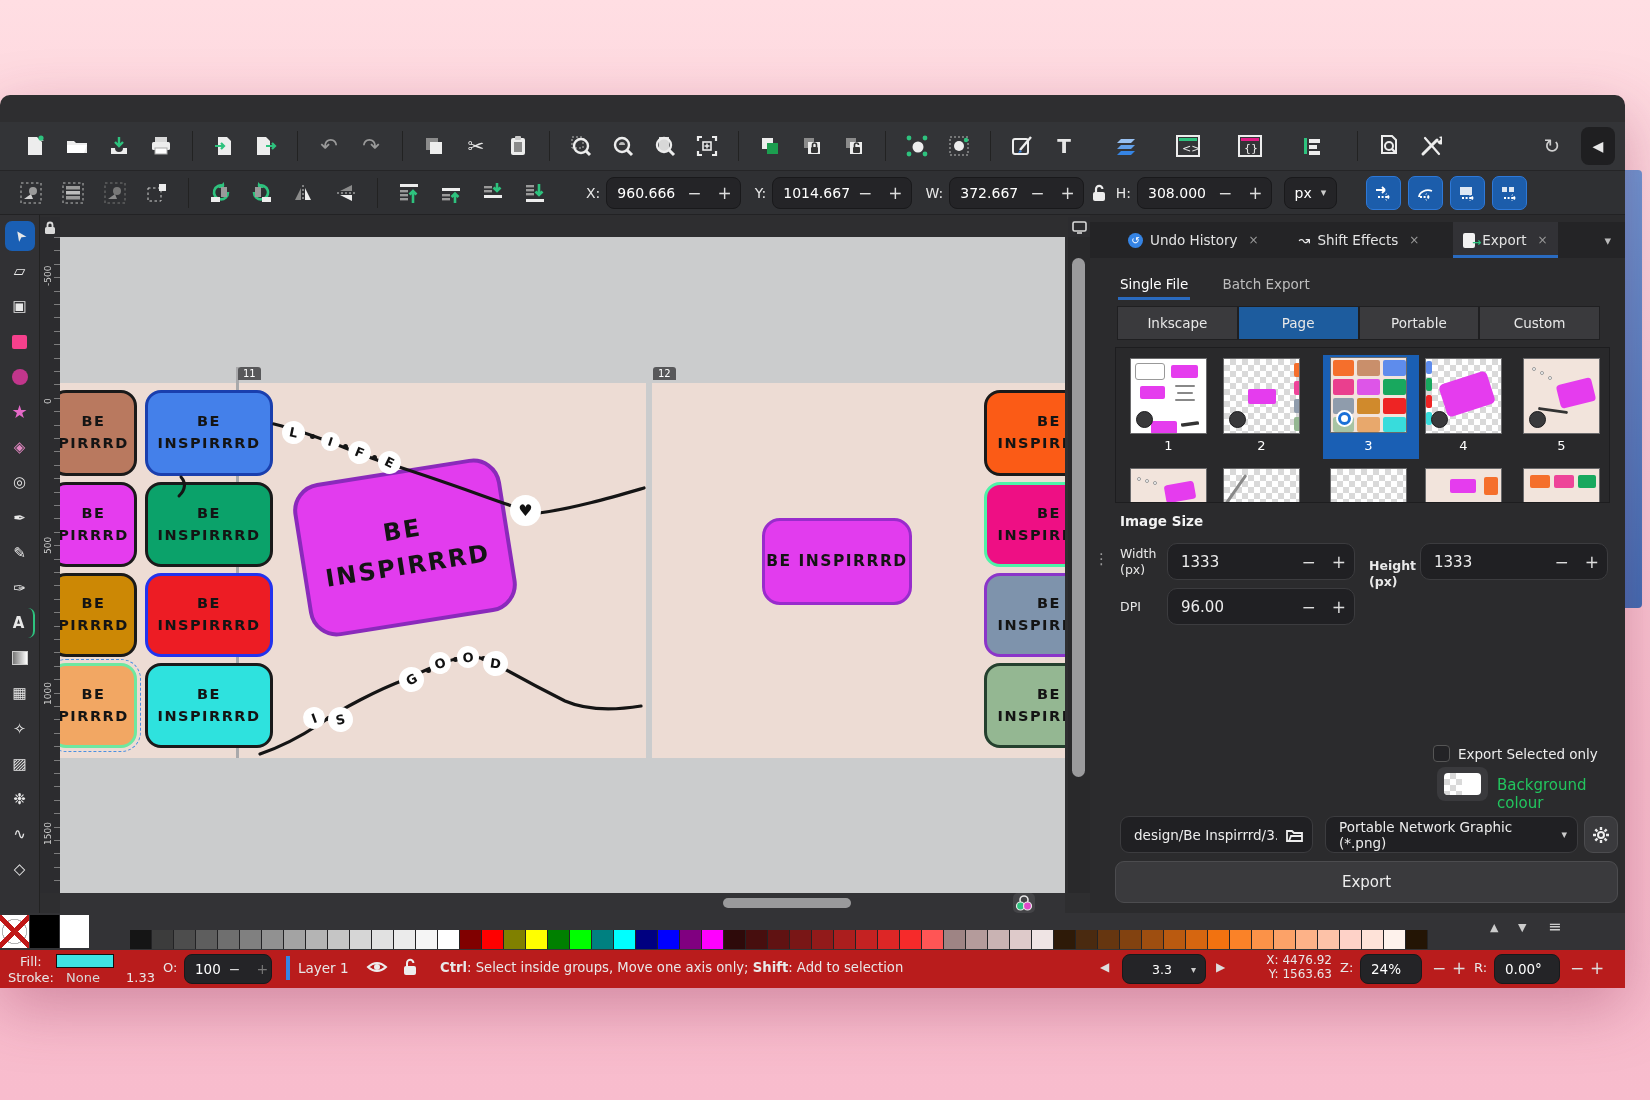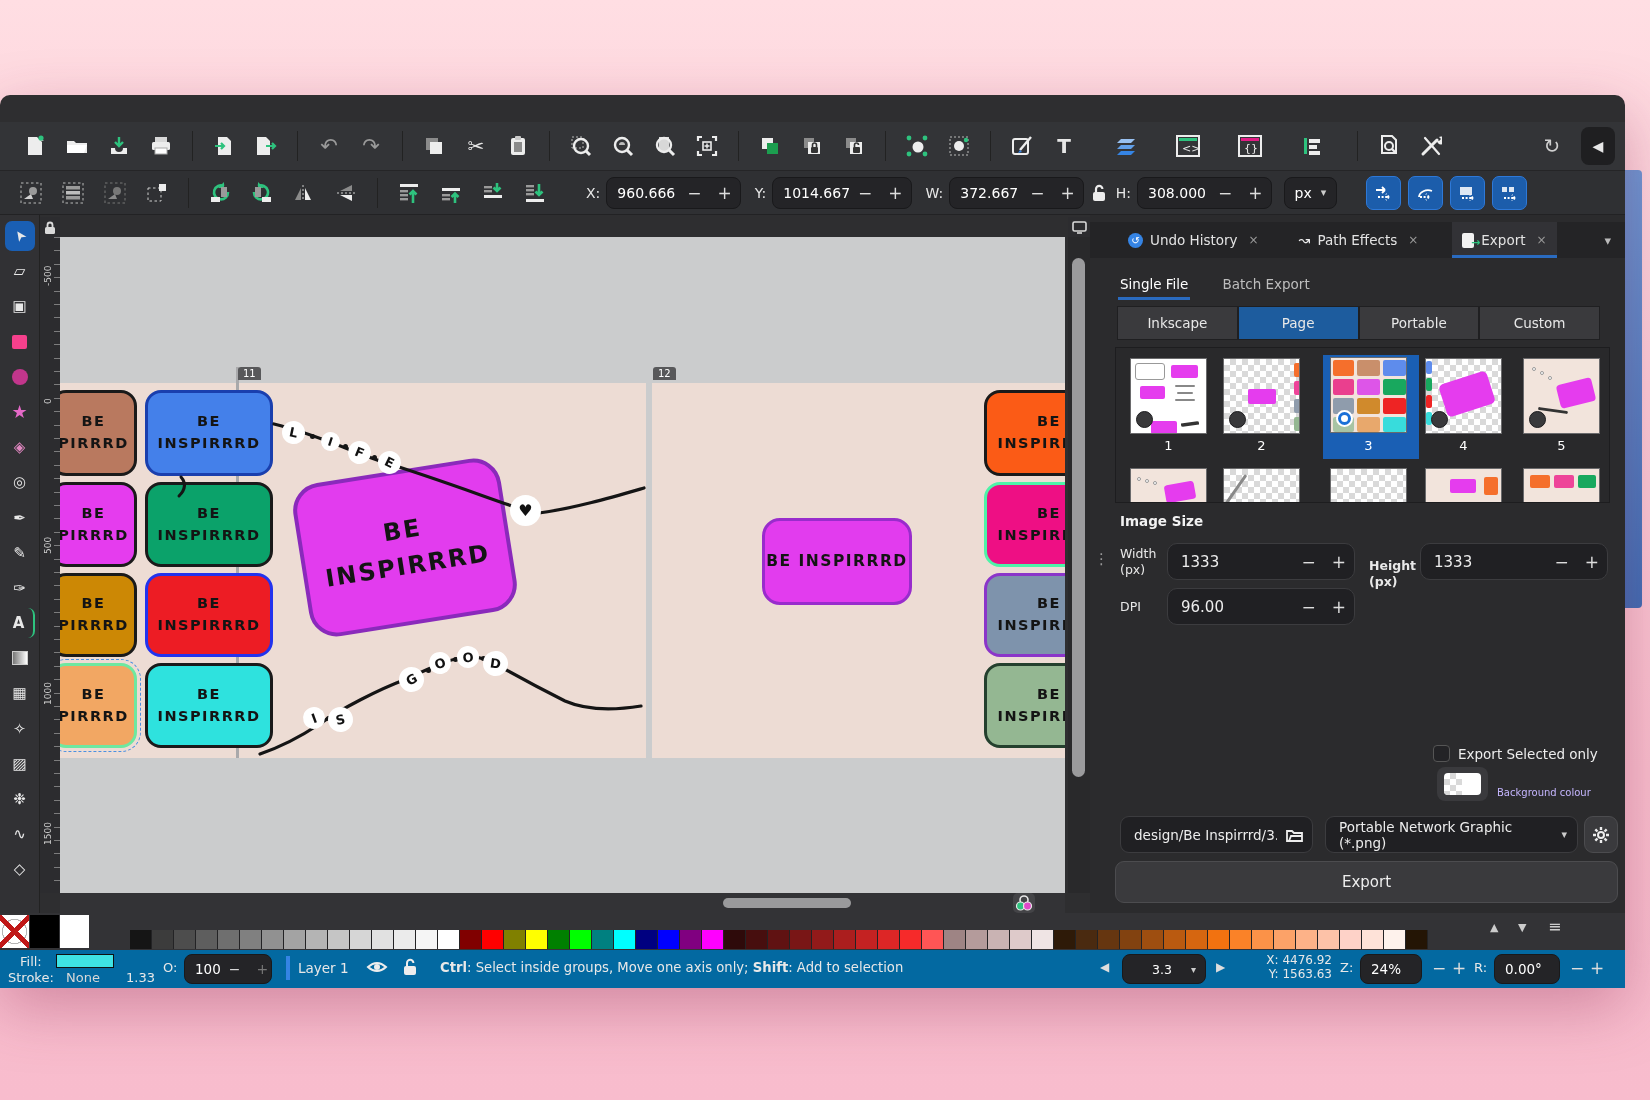--- a/index.html
+++ b/index.html
@@ -91,21 +91,21 @@
           display:flex; align-items:center; justify-content:center; font-size:14px; }
   
   #palrow { position:absolute; left:0; top:818px; width:1625px; height:37px; background:#333336; }
   .bigsw { position:absolute; top:2px; height:33px; width:29px; }
   #nonesw { background:
       linear-gradient(45deg, transparent 44%, #c01818 44% 56%, transparent 56%),
       linear-gradient(-45deg, transparent 44%, #c01818 44% 56%, transparent 56%),
       radial-gradient(circle at 50% 50%, transparent 52%, #b5b5b5 53% 57%, transparent 58%), #fff; }
   #swatches { position:absolute; left:130px; top:17px; height:19px; display:flex; }
   .swatch { width:22px; height:19px; border-right:1px solid #232325; flex:none; }
-  #statusrow { position:absolute; left:0; top:855px; width:1625px; height:38px; background:#0369a1;
+  #statusrow { position:absolute; left:0; top:855px; width:1625px; height:38px; background:#b91c1c;
                color:#e8e8e8; font-size:13px; }
   .sfield { position:absolute; height:30px; background:#242427; border:1px solid #19191b; border-radius:8px;
             display:flex; align-items:center; color:#fff; font-size:13.5px; padding-left:10px; }
   
   svg { display:block; }
   #xda { position:absolute; left:1355px; top:995px; display:flex; align-items:center; gap:12px;
          color:rgba(255,255,255,.8); }
   #xda .phone { width:34px; height:52px; border:6px solid rgba(255,255,255,.8); border-radius:10px; }
   #xda .txt { font-size:48px; font-weight:800; letter-spacing:3px; }
 </style>
@@ -614,21 +614,21 @@
 
     <div id="panel">
       <div id="ptabs">
         <span class="ptab" style="margin-left:28px;">
           <span style="width:15px;height:15px;border-radius:50%;background:#3584e4;color:#fff;font-size:10px;display:flex;align-items:center;justify-content:center;">↺</span>
           <span>Undo History</span>
           <span class="x">×</span>
         </span>
         <span class="ptab" style="margin-left:20px;">
           <span style="color:#ededed;font-size:14px;">↝</span>
-          <span>Path Effects</span>
+          <span>Shift Effects</span>
           <span class="x">×</span>
         </span>
         <span class="ptab active" style="margin-left:24px;">
           <span style="position:relative;width:12px;height:15px;background:#f2f2f2;border-radius:2px;">
             <span style="position:absolute;right:-6px;top:3px;color:#2ec27e;font-size:11px;font-weight:bold;">→</span>
             </span>
           <span>Export</span>
           <span class="x">×</span>
         </span>
         <span style="margin-left:auto;margin-right:14px;color:#bbb;font-size:13px;">▾</span>
@@ -757,21 +757,21 @@
       </div>
 
       <span class="abs" style="left:343px;top:530px;width:17px;height:17px;background:#232326;border:1px solid #555;border-radius:4px;"></span>
       <span class="abs" style="left:368px;top:531px;color:#ededed;font-size:13.5px;">Export Selected only</span>
       <span class="abs" style="left:347px;top:552px;width:51px;height:34px;background:#3a3a3d;border-radius:8px;display:flex;align-items:center;justify-content:center;">
         <span style="width:37px;height:22px;border-radius:4px;overflow:hidden;display:flex;">
           <span class="checker" style="width:18px;height:22px;"></span>
             <span style="width:19px;height:22px;background:#fff;"></span>
         </span>
       </span>
-      <span class="abs" style="left:407px;top:561px;color:#c4b5fd;font-size:10px;margin-top:11px;">Background colour</span>
+      <span class="abs" style="left:407px;top:561px;color:#22c55e;font-size:15px;">Background colour</span>
 
       <div class="pfield" style="left:30px;top:601px;width:193px;border-radius:9px;font-size:13.5px;">
         <span style="flex:1;overflow:hidden;white-space:nowrap;">design/Be Inspirrrd/3.png</span>
         <span style="padding:0 9px;">
           <svg width="17" height="14">
               <path d="M1 3h5l2 2h8v8H1z" fill="none" stroke="#ededed" stroke-width="1.8"></path>
               <path d="M3 13l2-5h11" fill="none" stroke="#ededed" stroke-width="1.8"></path>
             </svg>
           </span>
       </div>

